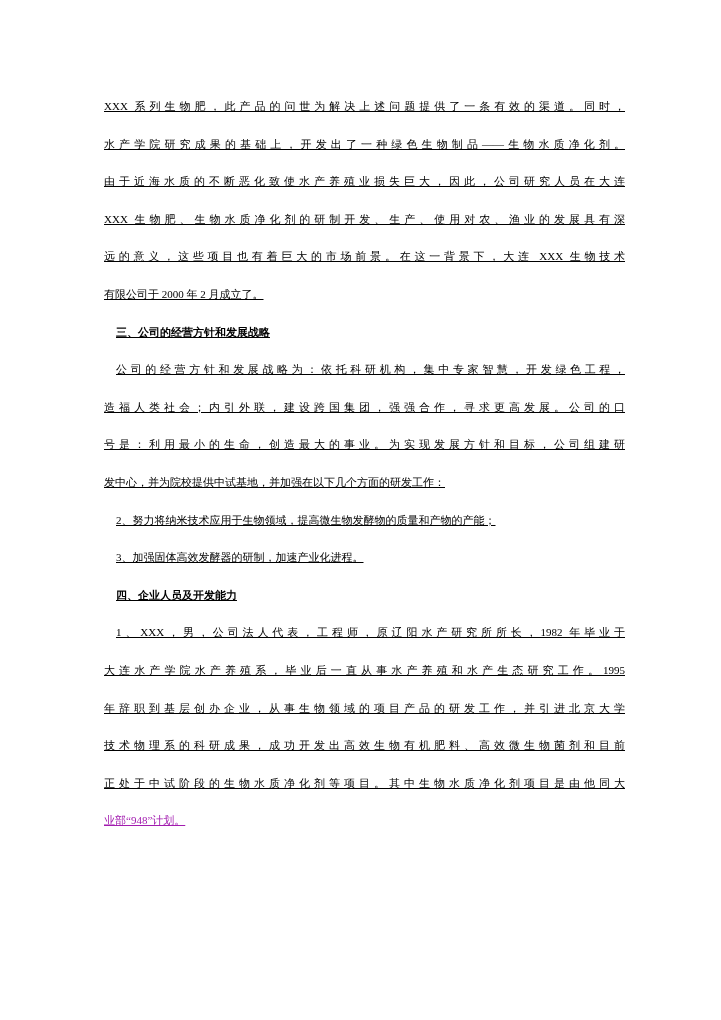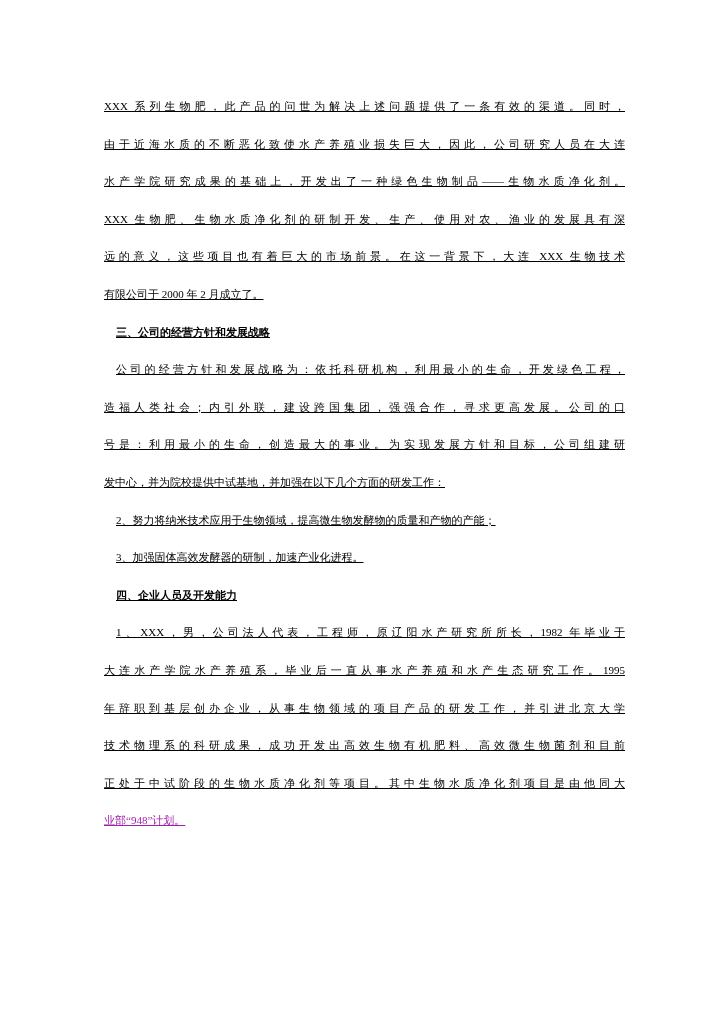--- a/index.html
+++ b/index.html
@@ -42,27 +42,27 @@
   }
   .line.bold {
     font-weight: bold;
   }
 </style>
 </head>
 <body style="background: rgb(255, 255, 255);">
 
 <div class="doc">
     <div class="line full" style="color: rgb(0, 0, 0);">XXX 系列生物肥，此产品的问世为解决上述问题提供了一条有效的渠道。同时，</div>
+    <div class="line full" style="color: rgb(0, 0, 0);">水产学院研究成果的基础上，开发出了一种绿色生物制品——生物水质净化剂。</div>
     <div class="line full" style="color: rgb(0, 0, 0);">由于近海水质的不断恶化致使水产养殖业损失巨大，因此，公司研究人员在大连</div>
-    <div class="line full" style="color: rgb(0, 0, 0);">水产学院研究成果的基础上，开发出了一种绿色生物制品——生物水质净化剂。</div>
     <div class="line full" style="color: rgb(0, 0, 0);">XXX 生物肥、生物水质净化剂的研制开发、生产、使用对农、渔业的发展具有深</div>
     <div class="line full" style="color: rgb(0, 0, 0);">远的意义，这些项目也有着巨大的市场前景。在这一背景下，大连 XXX 生物技术</div>
     <div class="line last" style="color: rgb(0, 0, 0);">有限公司于 2000 年 2 月成立了。</div>
     <div class="line last indent bold" style="color: rgb(0, 0, 0);">三、公司的经营方针和发展战略</div>
-    <div class="line full indent" style="color: rgb(0, 0, 0);">公司的经营方针和发展战略为：依托科研机构，利用最小的生命，开发绿色工程，</div>
+    <div class="line full indent" style="color: rgb(0, 0, 0);">公司的经营方针和发展战略为：依托科研机构，集中专家智慧，开发绿色工程，</div>
     <div class="line full" style="color: rgb(0, 0, 0);">造福人类社会；内引外联，建设跨国集团，强强合作，寻求更高发展。公司的口</div>
     <div class="line full" style="color: rgb(0, 0, 0);">号是：利用最小的生命，创造最大的事业。为实现发展方针和目标，公司组建研</div>
     <div class="line last" style="color: rgb(0, 0, 0);">发中心，并为院校提供中试基地，并加强在以下几个方面的研发工作：</div>
     <div class="line last indent" style="color: rgb(0, 0, 0);">2、努力将纳米技术应用于生物领域，提高微生物发酵物的质量和产物的产能；</div>
     <div class="line last indent" style="color: rgb(0, 0, 0);">3、加强固体高效发酵器的研制，加速产业化进程。</div>
     <div class="line last indent bold" style="color: rgb(0, 0, 0);">四、企业人员及开发能力</div>
     <div class="line full indent" style="color: rgb(0, 0, 0);">1、XXX，男，公司法人代表，工程师，原辽阳水产研究所所长，1982 年毕业于</div>
     <div class="line full" style="color: rgb(0, 0, 0);">大连水产学院水产养殖系，毕业后一直从事水产养殖和水产生态研究工作。1995</div>
     <div class="line full" style="color: rgb(0, 0, 0);">年辞职到基层创办企业，从事生物领域的项目产品的研发工作，并引进北京大学</div>
     <div class="line full" style="color: rgb(0, 0, 0);">技术物理系的科研成果，成功开发出高效生物有机肥料、高效微生物菌剂和目前</div>

